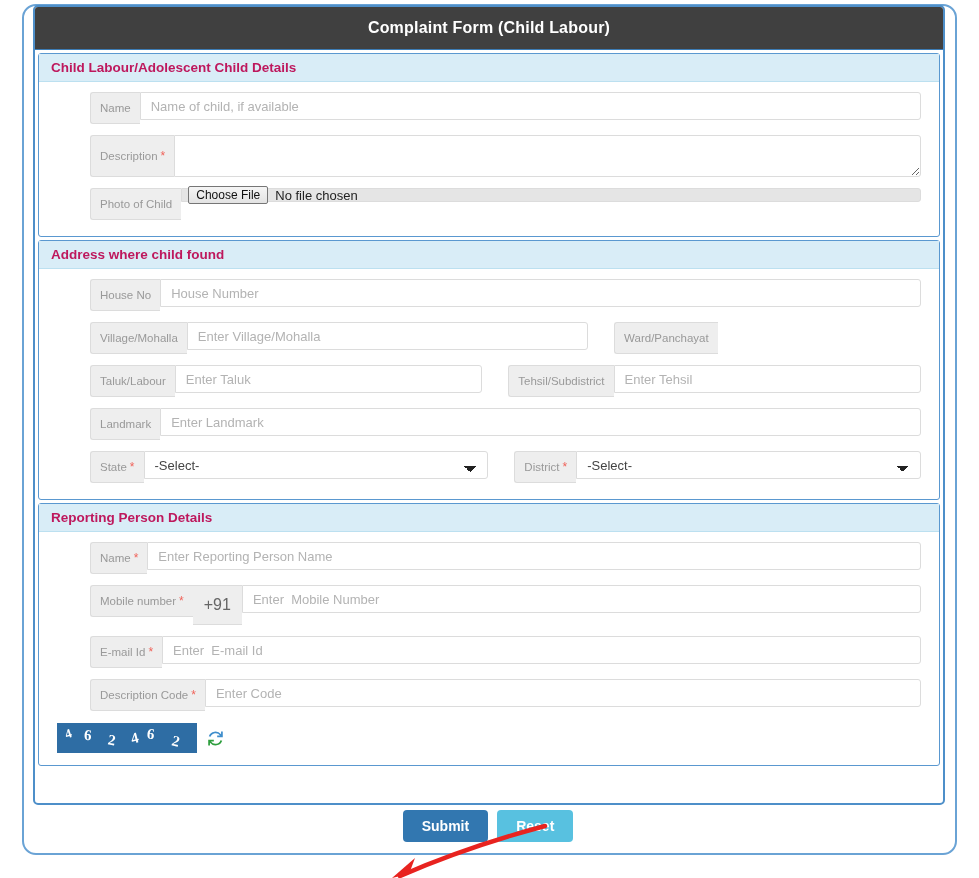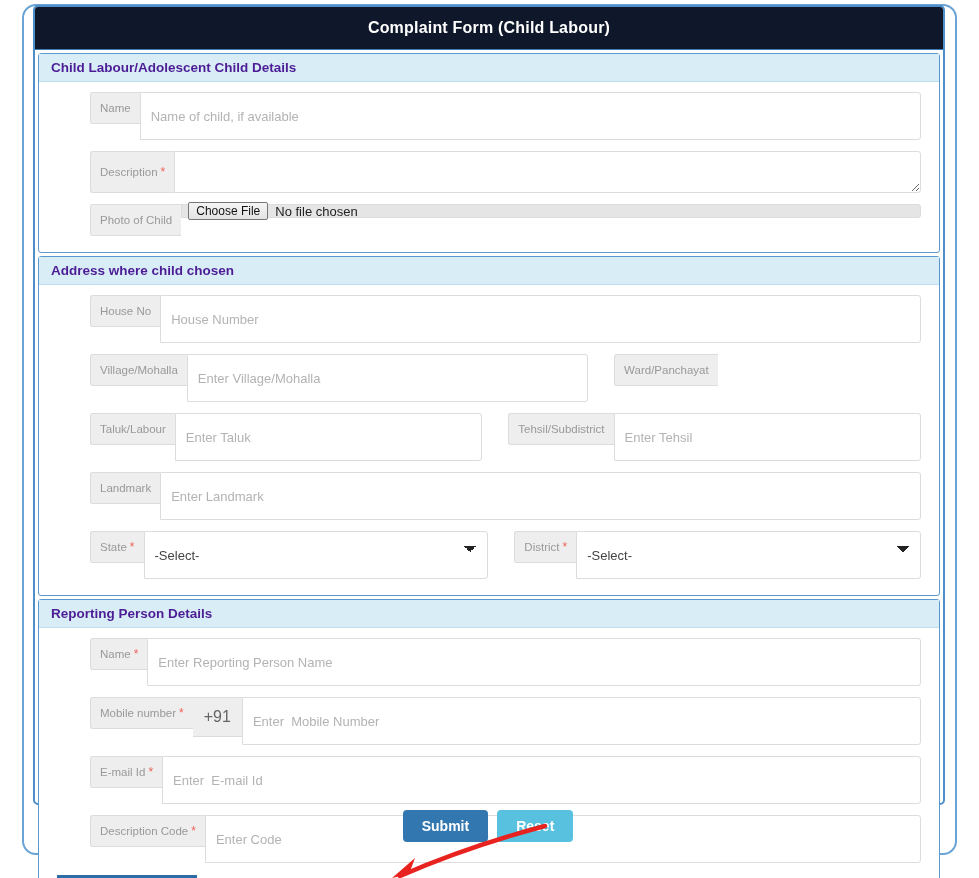--- a/index.html
+++ b/index.html
@@ -27,21 +27,21 @@
     position: absolute;
     left: 33px; top: 5px;
     width: 912px; height: 800px;
     border: 2px solid #4e8fc9;
     border-radius: 5px;
     background: #fff;
   }
 
   .panel-heading {
     height: 43px;
-    background: #0f172a;
+    background: #404040;
     border-bottom: 1px solid #3c7cb5;
     border-radius: 3px 3px 0 0;
     display: flex; align-items: center; justify-content: center;
   }
   .panel-title {
     color: #ffffff;
     font-size: 16px;
     font-weight: bold;
     letter-spacing: .2px;
   }
@@ -51,21 +51,21 @@
     margin: 3px;
     border-radius: 3px;
     background: #fff;
   }
   .section-header {
     background: #d9edf7;
     border-bottom: 1px solid #bce0f0;
     padding: 6px 12px;
     font-size: 13.5px;
     font-weight: bold;
-    color: #4c1d95;
+    color: #be185d;
   }
   .section-body { padding: 10px 18px 12px 18px; }
 
   .row { display: flex; gap: 26px; margin-bottom: 11px; padding-left: 33px; }
   .row:last-child { margin-bottom: 4px; }
 
   .igroup { display: flex; align-items: stretch; flex: 1 1 auto; min-width: 0; }
   .addon {
     background: #eeeeee;
     border: 1px solid #dcdcdc;
@@ -87,21 +87,21 @@
     border-radius: 0;
     color: #666;
     font-size: 16px;
     padding: 0 11px;
     display: flex; align-items: center;
     height: 40px;
   }
   .fld {
     flex: 1 1 auto;
     min-width: 0;
-    height: 48px;
+    height: 28px;
     border: 1px solid #dcdcdc;
     border-radius: 0 3px 3px 0;
     background: #fff;
     font-family: "Liberation Sans", sans-serif;
     font-size: 13px;
     color: #333;
     padding: 0 10px;
     outline: none;
   }
   .fld::placeholder { color: #b3b3b3; }
@@ -236,21 +236,21 @@
               <button class="file-btn" type="button">Choose File</button>
               <span class="file-name">No file chosen</span>
             </div>
           </div>
         </div>
 
       </div>
     </div>
 
     <div class="section">
-      <div class="section-header">Address where child chosen</div>
+      <div class="section-header">Address where child found</div>
       <div class="section-body">
 
         <div class="row">
           <div class="igroup">
             <div class="addon">
               <span>House No</span>
             </div>
             <input class="fld" type="text" placeholder="House Number" style="">
           </div>
         </div>

